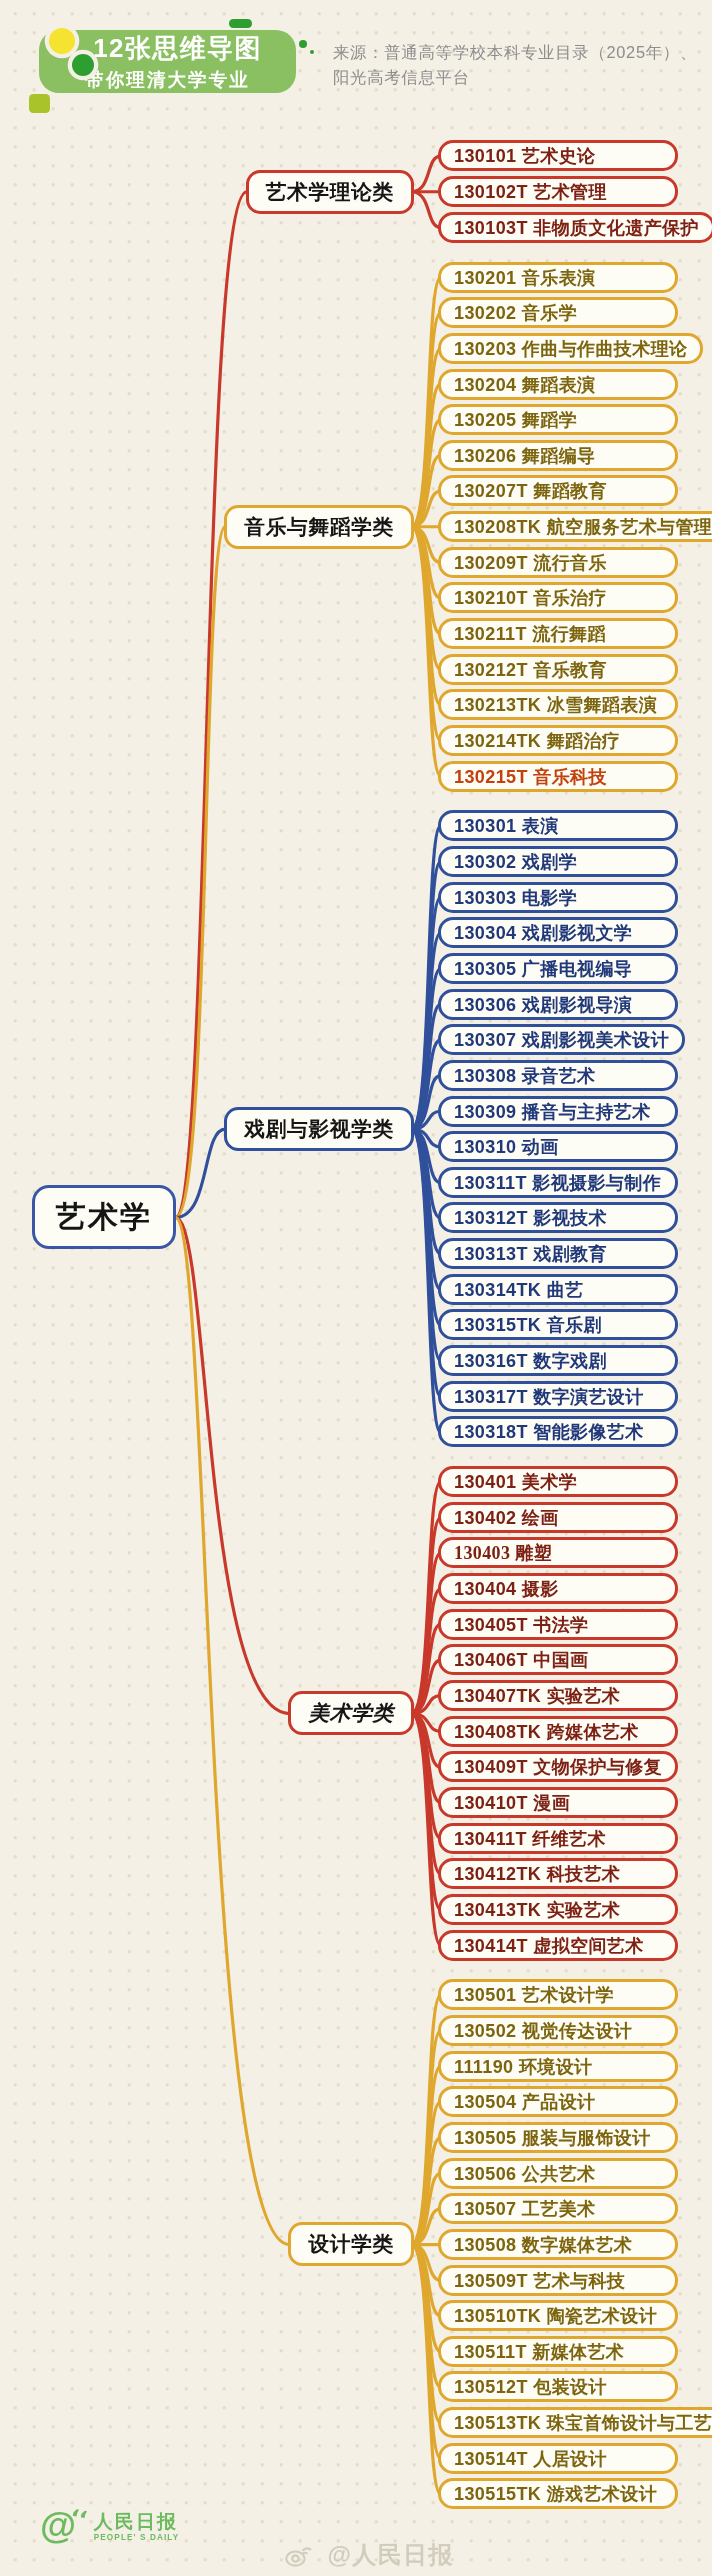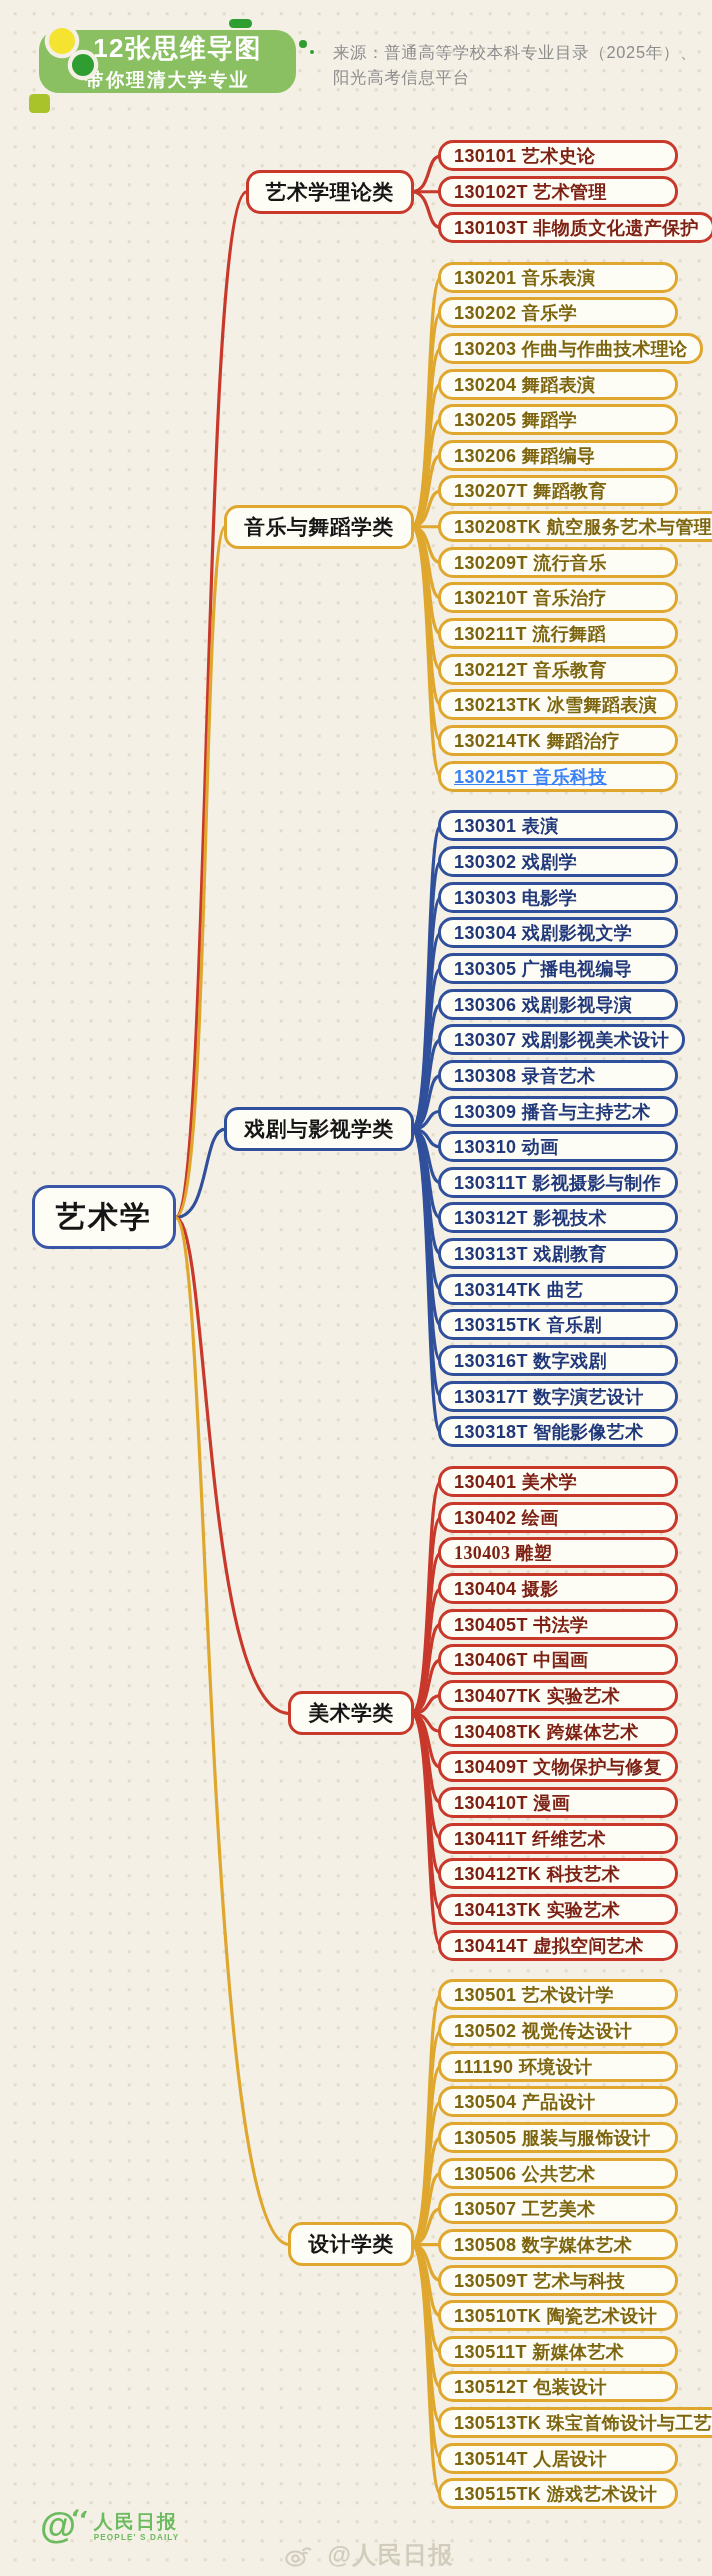--- a/index.html
+++ b/index.html
@@ -167,41 +167,41 @@
       <div class="major-item" style="top: 404px; border-color: rgb(223, 167, 46); color: rgb(125, 101, 15);">130205 舞蹈学</div>
       <div class="major-item" style="top: 440px; border-color: rgb(223, 167, 46); color: rgb(125, 101, 15);">130206 舞蹈编导</div>
       <div class="major-item" style="top: 475px; border-color: rgb(223, 167, 46); color: rgb(125, 101, 15);">130207T 舞蹈教育</div>
       <div class="major-item" style="top: 511px; border-color: rgb(223, 167, 46); color: rgb(125, 101, 15);">130208TK 航空服务艺术与管理</div>
       <div class="major-item" style="top: 547px; border-color: rgb(223, 167, 46); color: rgb(125, 101, 15);">130209T 流行音乐</div>
       <div class="major-item" style="top: 582px; border-color: rgb(223, 167, 46); color: rgb(125, 101, 15);">130210T 音乐治疗</div>
       <div class="major-item" style="top: 618px; border-color: rgb(223, 167, 46); color: rgb(125, 101, 15);">130211T 流行舞蹈</div>
       <div class="major-item" style="top: 654px; border-color: rgb(223, 167, 46); color: rgb(125, 101, 15);">130212T 音乐教育</div>
       <div class="major-item" style="top: 689px; border-color: rgb(223, 167, 46); color: rgb(125, 101, 15);">130213TK 冰雪舞蹈表演</div>
       <div class="major-item" style="top: 725px; border-color: rgb(223, 167, 46); color: rgb(125, 101, 15);">130214TK 舞蹈治疗</div>
-      <div class="major-item" style="top: 761px; border-color: rgb(223, 167, 46); color: #3b82f6; text-decoration: underline;">130215T 音乐科技</div>
+      <div class="major-item" style="top: 761px; border-color: rgb(223, 167, 46); color: #c2410c;">130215T 音乐科技</div>
       <div class="branch-label" style="top: 1107px; border-color: rgb(48, 80, 156);">戏剧与影视学类</div>
       <div class="major-item" style="top: 810px; border-color: rgb(48, 80, 156); color: rgb(33, 57, 122);">130301 表演</div>
       <div class="major-item" style="top: 846px; border-color: rgb(48, 80, 156); color: rgb(33, 57, 122);">130302 戏剧学</div>
       <div class="major-item" style="top: 882px; border-color: rgb(48, 80, 156); color: rgb(33, 57, 122);">130303 电影学</div>
       <div class="major-item" style="top: 917px; border-color: rgb(48, 80, 156); color: rgb(33, 57, 122);">130304 戏剧影视文学</div>
       <div class="major-item" style="top: 953px; border-color: rgb(48, 80, 156); color: rgb(33, 57, 122);">130305 广播电视编导</div>
       <div class="major-item" style="top: 989px; border-color: rgb(48, 80, 156); color: rgb(33, 57, 122);">130306 戏剧影视导演</div>
       <div class="major-item" style="top: 1024px; border-color: rgb(48, 80, 156); color: rgb(33, 57, 122);">130307 戏剧影视美术设计</div>
       <div class="major-item" style="top: 1060px; border-color: rgb(48, 80, 156); color: rgb(33, 57, 122);">130308 录音艺术</div>
       <div class="major-item" style="top: 1096px; border-color: rgb(48, 80, 156); color: rgb(33, 57, 122);">130309 播音与主持艺术</div>
       <div class="major-item" style="top: 1131px; border-color: rgb(48, 80, 156); color: rgb(33, 57, 122);">130310 动画</div>
       <div class="major-item" style="top: 1167px; border-color: rgb(48, 80, 156); color: rgb(33, 57, 122);">130311T 影视摄影与制作</div>
       <div class="major-item" style="top: 1202px; border-color: rgb(48, 80, 156); color: rgb(33, 57, 122);">130312T 影视技术</div>
       <div class="major-item" style="top: 1238px; border-color: rgb(48, 80, 156); color: rgb(33, 57, 122);">130313T 戏剧教育</div>
       <div class="major-item" style="top: 1274px; border-color: rgb(48, 80, 156); color: rgb(33, 57, 122);">130314TK 曲艺</div>
       <div class="major-item" style="top: 1309px; border-color: rgb(48, 80, 156); color: rgb(33, 57, 122);">130315TK 音乐剧</div>
       <div class="major-item" style="top: 1345px; border-color: rgb(48, 80, 156); color: rgb(33, 57, 122);">130316T 数字戏剧</div>
       <div class="major-item" style="top: 1381px; border-color: rgb(48, 80, 156); color: rgb(33, 57, 122);">130317T 数字演艺设计</div>
       <div class="major-item" style="top: 1416px; border-color: rgb(48, 80, 156); color: rgb(33, 57, 122);">130318T 智能影像艺术</div>
-      <div class="branch-label" style="top: 1691px; border-color: rgb(200, 56, 43);">美术学类</div>
+      <div class="branch-label" style="top: 1691px; border-color: rgb(200, 56, 43); font-style: italic;">美术学类</div>
       <div class="major-item" style="top: 1466px; border-color: rgb(200, 56, 43); color: rgb(125, 33, 20);">130401 美术学</div>
       <div class="major-item" style="top: 1502px; border-color: rgb(200, 56, 43); color: rgb(125, 33, 20);">130402 绘画</div>
       <div class="major-item" style="top: 1537px; border-color: rgb(200, 56, 43); color: rgb(125, 33, 20); font-family: Liberation Serif, serif;">130403 雕塑</div>
       <div class="major-item" style="top: 1573px; border-color: rgb(200, 56, 43); color: rgb(125, 33, 20);">130404 摄影</div>
       <div class="major-item" style="top: 1609px; border-color: rgb(200, 56, 43); color: rgb(125, 33, 20);">130405T 书法学</div>
       <div class="major-item" style="top: 1644px; border-color: rgb(200, 56, 43); color: rgb(125, 33, 20);">130406T 中国画</div>
       <div class="major-item" style="top: 1680px; border-color: rgb(200, 56, 43); color: rgb(125, 33, 20);">130407TK 实验艺术</div>
       <div class="major-item" style="top: 1716px; border-color: rgb(200, 56, 43); color: rgb(125, 33, 20);">130408TK 跨媒体艺术</div>
       <div class="major-item" style="top: 1751px; border-color: rgb(200, 56, 43); color: rgb(125, 33, 20);">130409T 文物保护与修复</div>
       <div class="major-item" style="top: 1787px; border-color: rgb(200, 56, 43); color: rgb(125, 33, 20);">130410T 漫画</div>

